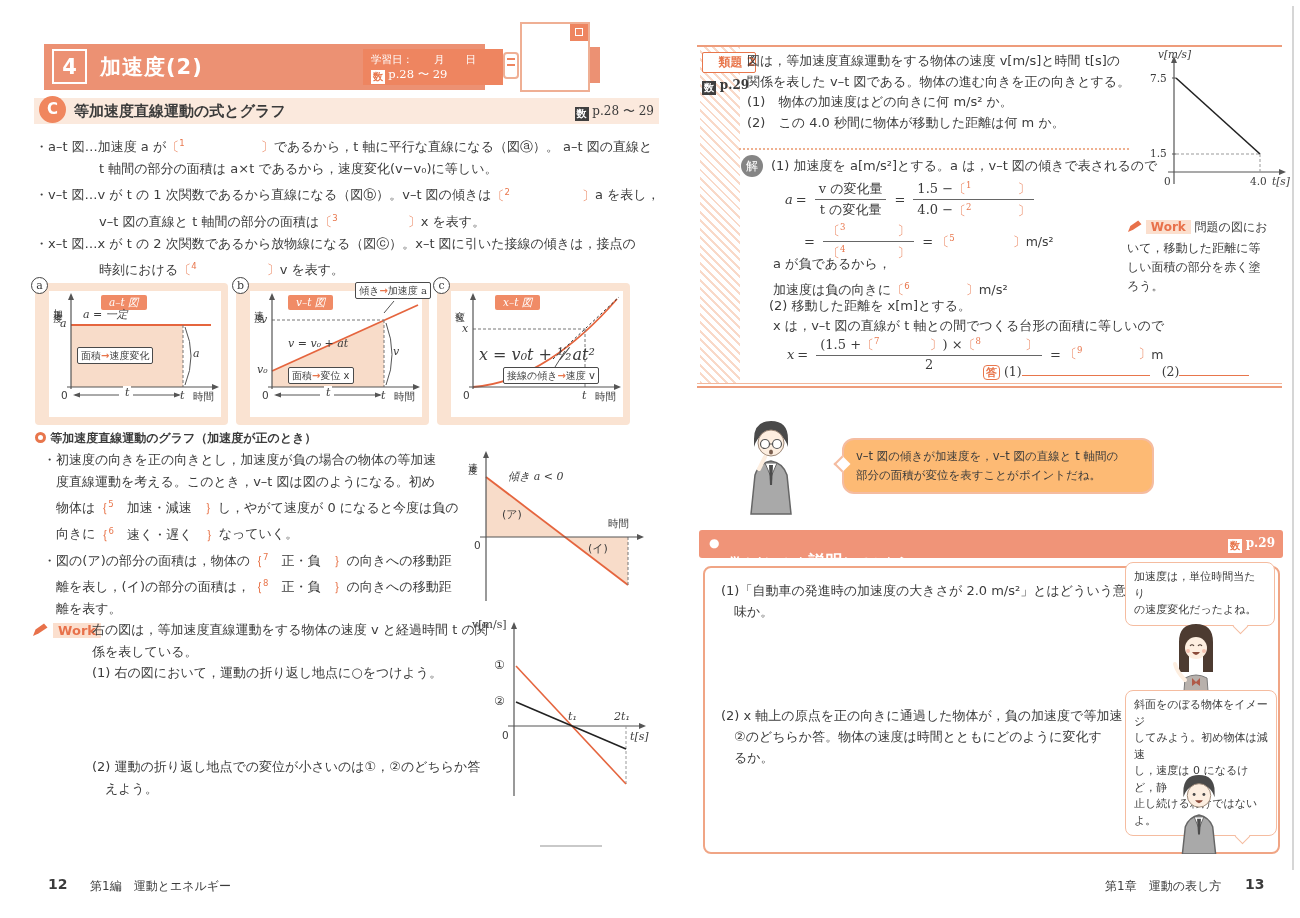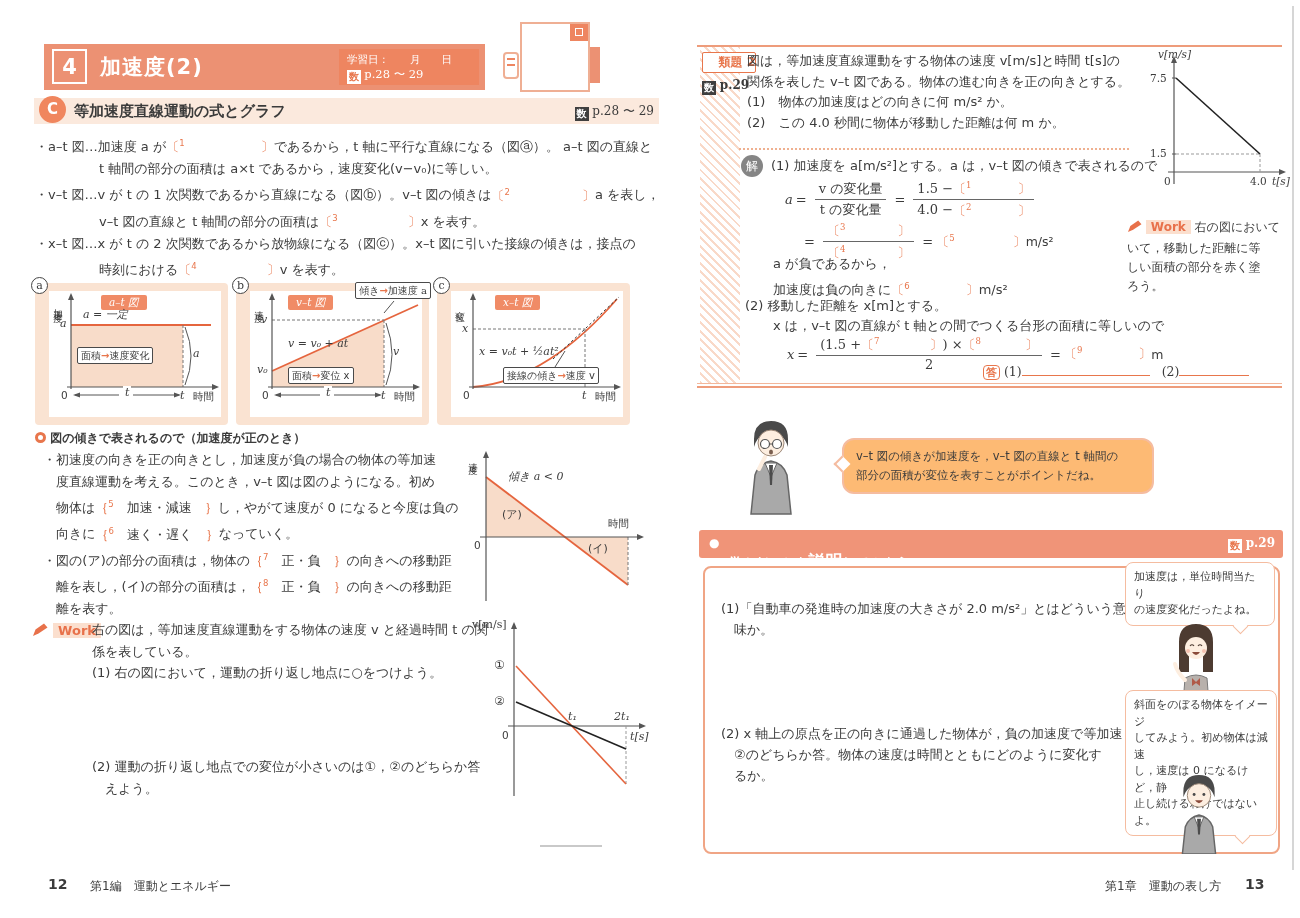--- a/index.html
+++ b/index.html
@@ -6,21 +6,21 @@
   body { font-family:"DejaVu Sans","Liberation Sans",sans-serif; color:#3b3b3b; background:#fff; }
   .sheet { position:relative; width:1300px; height:918px; background:#fff; overflow:hidden; }
   .abs { position:absolute; }
   .ser { font-family:"DejaVu Serif","Liberation Serif",serif; }
   .it { font-style:italic; font-family:"DejaVu Serif","Liberation Serif",serif; }
 
   
   .title-bar { background:#EC9173; }
   .title-num { border:2px solid #fff; color:#fff; font-weight:bold; font-size:21px; text-align:center; line-height:32px; }
   .title-text { color:#fff; font-weight:bold; font-size:21px; letter-spacing:1px; }
-  .study-box { background:#EE8560; color:#fff; font-size:10.5px; padding:3px 8px; line-height:15px; }
+  .study-box { background:#EE8560; color:#fff; font-size:10.5px; padding:3px 8px; line-height:15px;margin-left:24px; }
   .badge-su-light { display:inline-block; background:#fff; color:#E8764C; font-size:10px; width:14px; height:14px; line-height:14px; text-align:center; vertical-align:-2px; font-weight:bold; }
   .badge-su-dark { display:inline-block; background:#3f3f3f; color:#fff; font-size:10px; width:14px; height:14px; line-height:14px; text-align:center; vertical-align:-2px; font-weight:bold; }
 
   .qr-box { background:#fff; border:2px solid #EFAF94; }
   .qr-corner { background:#EE8560; }
   .qr-corner span { display:block; width:8px; height:8px; border:1.5px solid #fff; margin:4px auto; }
   .qr-tab { background:#fff; border:2px solid #EFAF94; border-radius:4px; }
   .qr-tab i { display:block; width:8px; height:2px; background:#EE8560; margin:4px auto 2px; }
   .qr-side { background:#EC9173; }
 
@@ -68,21 +68,21 @@
   .uline { border-bottom:1.2px solid #E8764C; height:14px; display:inline-block; }
 
   .bubble { background:#fdba74; border:2px solid #F5BCA0; border-radius:12px; font-size:11.5px; line-height:19px; padding:7px 12px; }
   .bubble-sm { background:#fff; border:1.5px solid #F5BCA0; border-radius:8px; font-size:11px; line-height:16.5px; padding:6px 8px; }
   .tail-l { position:absolute; left:-8px; top:18px; width:12px; height:12px; background:#fff; border-left:2px solid #F5BCA0; border-bottom:2px solid #F5BCA0; transform:rotate(45deg); }
   .tail-b { position:absolute; bottom:-7px; right:28px; width:11px; height:11px; background:#fff; border-right:1.5px solid #F5BCA0; border-bottom:1.5px solid #F5BCA0; transform:rotate(45deg); }
 
   .setsu-band { background:#F09478; color:#fff; border-radius:3px; }
   .setsu-band .em { font-size:17px; font-weight:bold; }
   .setsu-box { border:2px solid #F0A585; border-radius:8px; background:#fff; }
-  .qtxt { font-size:13px; line-height:21px; white-space:nowrap;margin-top:18px; }
+  .qtxt { font-size:13px; line-height:21px; white-space:nowrap; }
 
   .footer { font-size:12px; }
   .pgnum { font-weight:bold; font-size:14px; }
   .edge { background:#d6d6d6; }
   sup { vertical-align:super; }
 </style>
 </head>
 <body>
 
 <div class="sheet">
@@ -196,30 +196,30 @@
         <line x1="36" y1="106" x2="36" y2="14" stroke="#555" stroke-width="1.2"></line>
         <polygon points="36,10 33,17 39,17" fill="#555"></polygon>
         <line x1="32" y1="104" x2="180" y2="104" stroke="#555" stroke-width="1.2"></line>
         <polygon points="184,104 177,101 177,107" fill="#555"></polygon>
         <line x1="128" y1="68" x2="118" y2="84" stroke="#555"></line>
       </svg>
       <div class="abs plc" style="left:-4px;top:-6px;">c</div>
       <div class="abs gtbadge" style="left:58px;top:12px;">x–t 図</div>
       <div class="abs vlab" style="left:16px;top:20px;">変位</div>
       <div class="abs it" style="left:25px;top:39px;font-size:11px;">x</div>
-      <div class="abs it" style="left:42px;top:62px;font-size:11px;">x = v₀t + ½at²</div>
+      <div class="abs it" style="left:42px;top:62px;font-size:16px;">x = v₀t + ½at²</div>
       <div class="abs callout" style="left:66px;top:84px;"><span>接線の傾き</span><span class="arr">→</span><span>速度 v</span></div>
       <div class="abs glab" style="left:26px;top:106px;">0</div>
       <div class="abs it" style="left:145px;top:106px;font-size:11px;">t</div>
       <div class="abs glab" style="left:158px;top:107px;">時間</div>
     </div>
 
     <div class="abs caption-row" style="left:5px;top:430px;">
       <span class="cap-icon" style="vertical-align:-1px;"></span>
-      <span>図の傾きで表されるので（加速度が正のとき）</span>
+      <span>等加速度直線運動のグラフ（加速度が正のとき）</span>
     </div>
 
     <div class="abs btxt" style="left:5px;top:449px;width:404px;margin-left:8px;">
         <div class="sline"><span>・初速度の向きを正の向きとし，加速度が負の場合の物体の等加速</span></div>
         <div class="sline" style="padding-left: 13px;"><span>度直線運動を考える。このとき，v–t 図は図のようになる。初め</span></div>
         <div class="sline" style="padding-left: 13px;"><span>物体は</span><span class="blank">｛<sup>5</sup><span class="ch">　加速・減速　</span>｝</span><span>し，やがて速度が 0 になると今度は負の</span></div>
         <div class="sline" style="padding-left: 13px;"><span>向きに</span><span class="blank">｛<sup>6</sup><span class="ch">　速く・遅く　</span>｝</span><span>なっていく。</span></div>
         <div class="sline"><span>・図の(ア)の部分の面積は，物体の</span><span class="blank">｛<sup>7</sup><span class="ch">　正・負　</span>｝</span><span>の向きへの移動距</span></div>
         <div class="sline" style="padding-left: 13px;"><span>離を表し，(イ)の部分の面積は，</span><span class="blank">｛<sup>8</sup><span class="ch">　正・負　</span>｝</span><span>の向きへの移動距</span></div>
         <div class="sline" style="padding-left: 13px;"><span>離を表す。</span></div>
@@ -329,21 +329,21 @@
       </span>
       <span style="margin:0 3px;">=</span>
       <span class="blank">〔<sup>5</sup><span class="gap" style="width:58px;"></span>〕</span>
       <span style="font-family:'DejaVu Sans',sans-serif;font-size:12.5px;">m/s²</span>
     </div>
 
     <div class="abs ptxt" style="left:76px;top:254px;">a が負であるから，</div>
     <div class="abs ptxt" style="left:76px;top:276px;">
       <span>加速度は負の向きに</span><span class="blank">〔<sup>6</sup><span class="gap" style="width:56px;"></span>〕</span><span>m/s²</span>
     </div>
-    <div class="abs ptxt" style="left:48px;top:296px;">(2) 移動した距離を x[m]とする。</div>
+    <div class="abs ptxt" style="left:72px;top:296px;">(2) 移動した距離を x[m]とする。</div>
     <div class="abs ptxt" style="left:76px;top:316px;">x は，v–t 図の直線が t 軸との間でつくる台形の面積に等しいので</div>
 
     <div class="abs eqrow" style="left:90px;top:336px;">
       <span class="it">x</span>
       <span style="margin:0 3px;">=</span>
       <span class="fr">
         <span class="n"><span>(1.5 +</span><span class="blank">〔<sup>7</sup><span class="gap" style="width:50px;"></span>〕</span><span>) ×</span><span class="blank">〔<sup>8</sup><span class="gap" style="width:44px;"></span>〕</span></span>
         <span class="d">2</span>
       </span>
       <span style="margin:0 3px;">=</span>
@@ -376,21 +376,21 @@
       <div class="abs ser" style="left:116px;top:127px;font-size:10.5px;">4.0</div>
       <div class="abs ser" style="left:138px;top:127px;font-size:10.5px;font-style:italic;">t[s]</div>
     </div>
 
     <div class="abs" style="left:430px;top:218px;width:162px;font-size:12px;line-height:19px;">
       <div>
         <span style="vertical-align:-2px;"><svg width="15" height="13" viewBox="0 0 16 14">
               <path d="M1,13 L3.5,6.5 L12,0.5 L15.5,4.5 L6.5,10.5 Z" fill="#E8714A"></path>
             </svg></span>
         <span class="wk-label" style="font-size:12px;">Work</span>
-        <span>右の図において</span>
+        <span>問題の図にお</span>
       </div>
       <div>いて，移動した距離に等</div>
       <div>しい面積の部分を赤く塗</div>
       <div>ろう。</div>
     </div>
 
     <div class="abs" style="left:38px;top:415px;">
       <svg width="72" height="100" viewBox="0 0 72 100">
         <path d="M16,99 L20,60 Q24,48 36,46 Q48,48 52,60 L56,99 Z" fill="#a9a9a9" stroke="#666" stroke-width="1.5"></path>
         <path d="M30,48 L36,62 L42,48 Z" fill="#fff" stroke="#666"></path>

